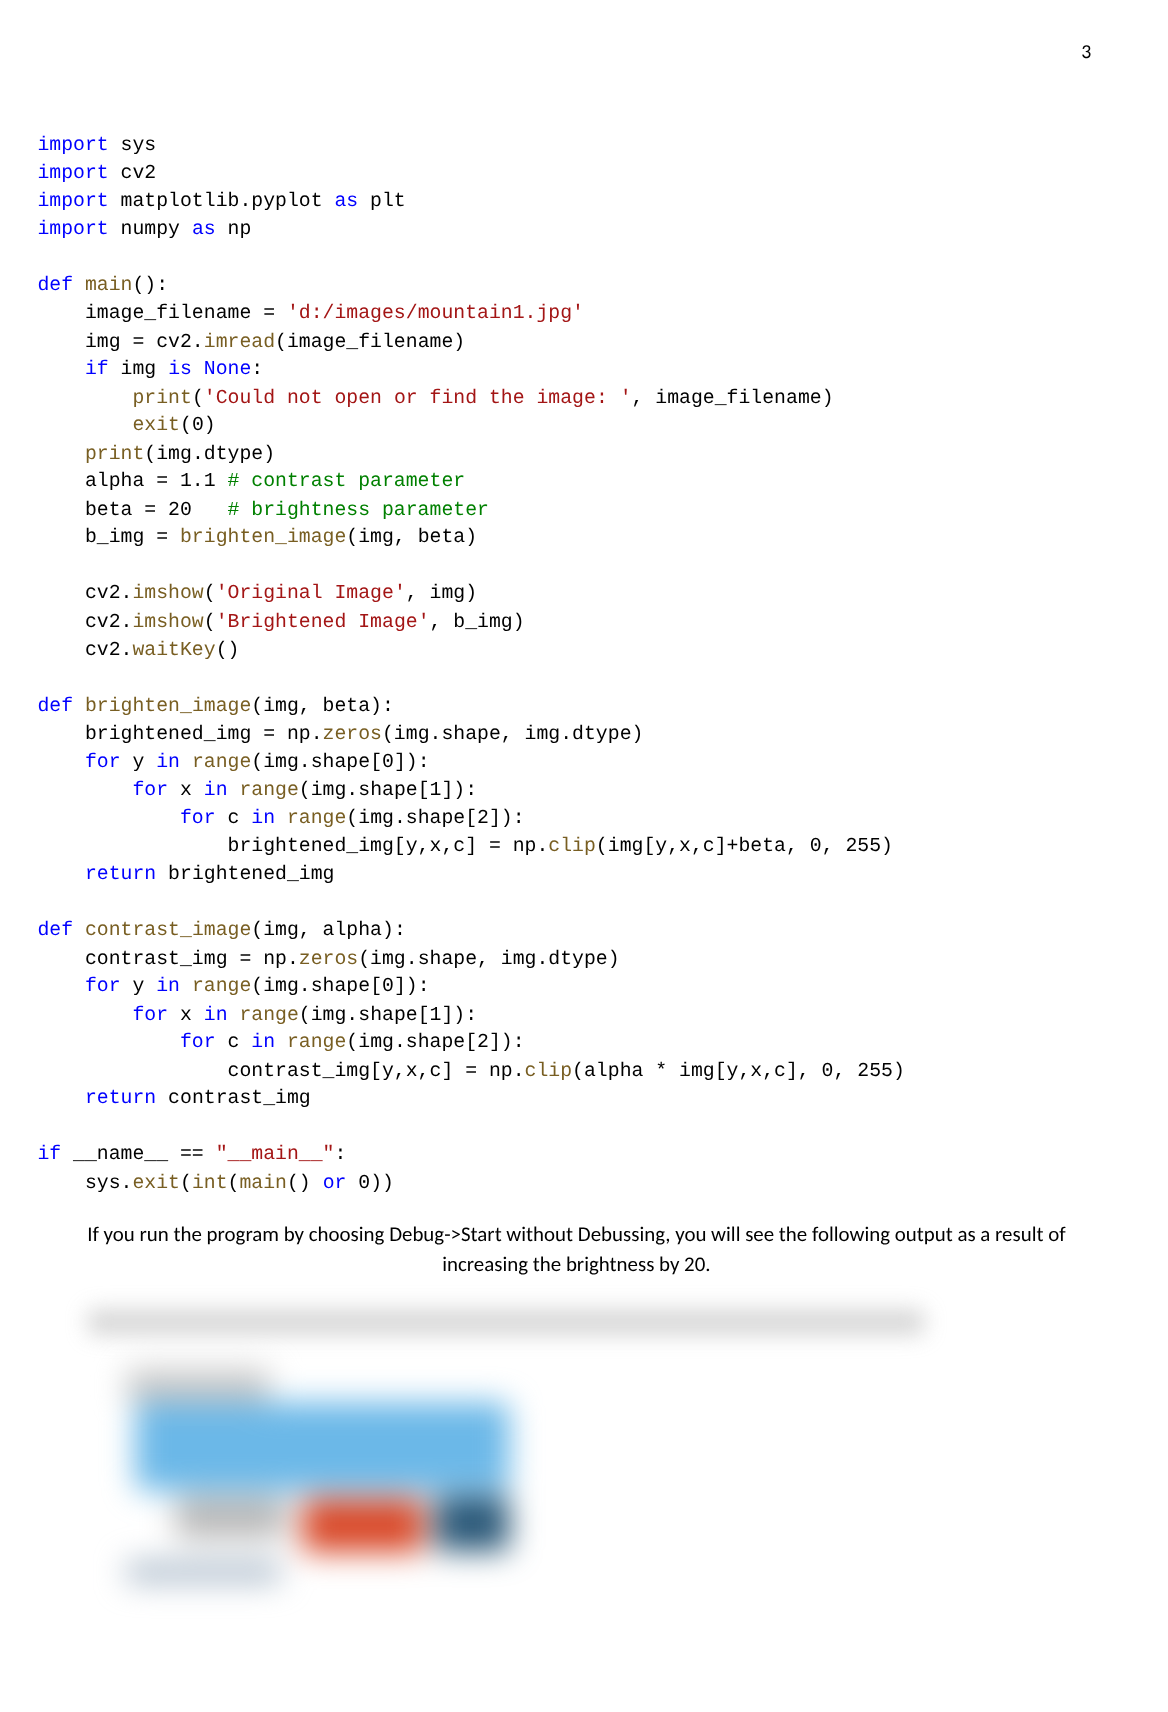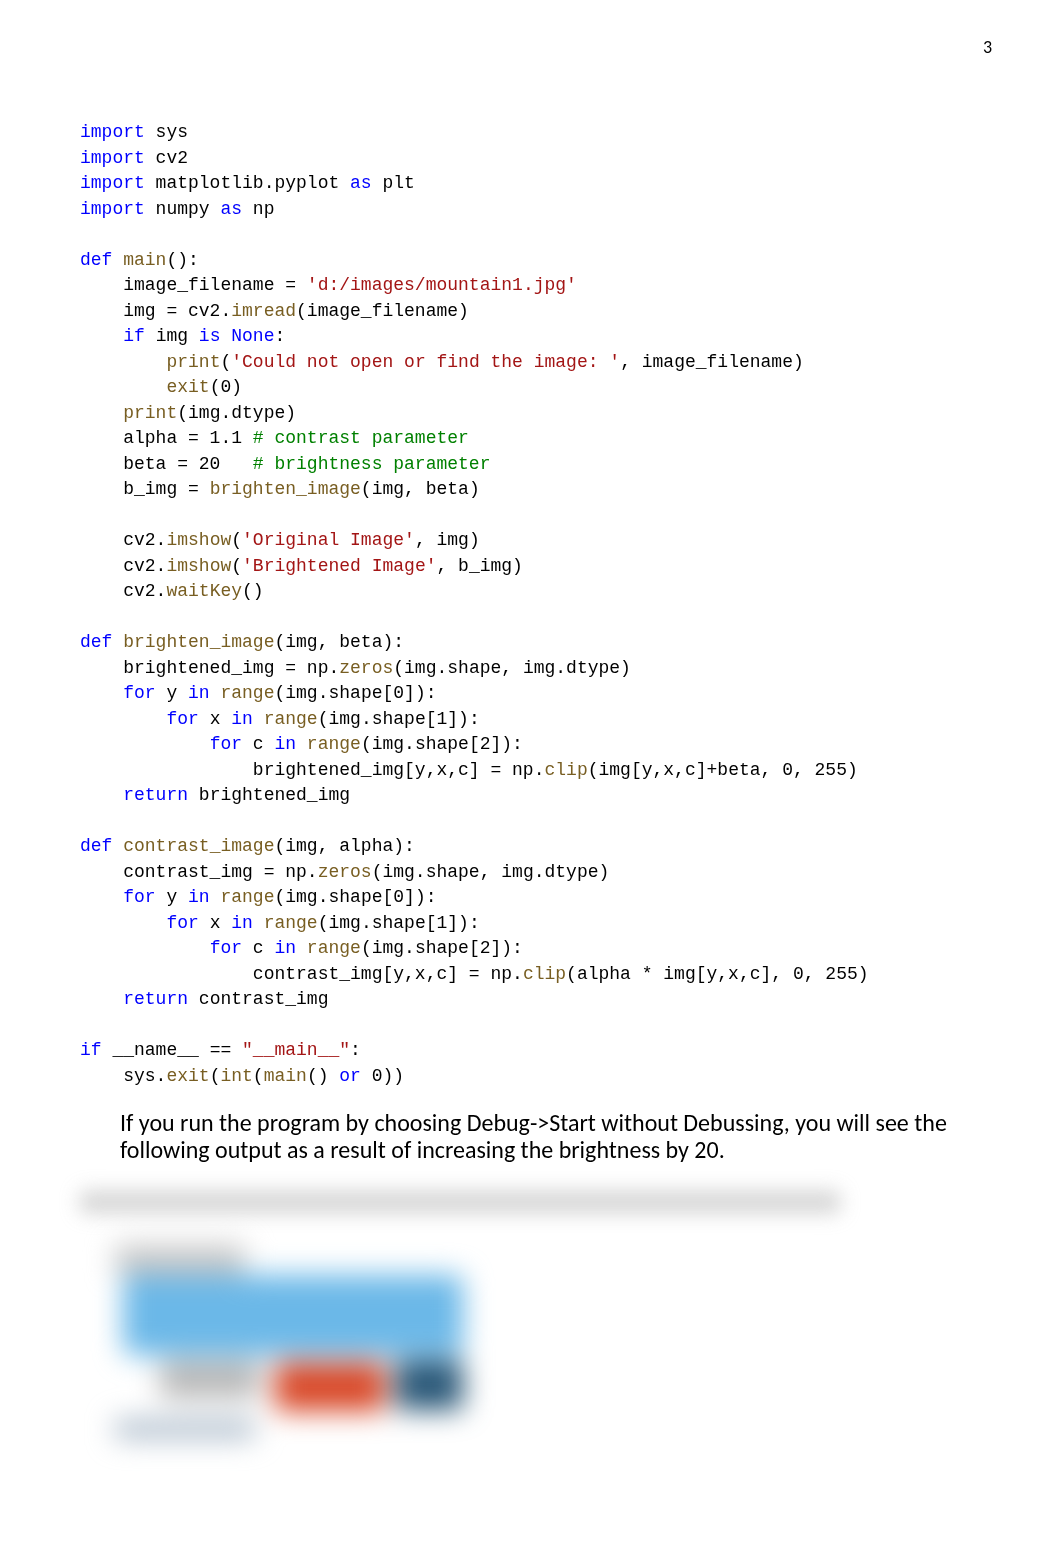--- a/index.html
+++ b/index.html
@@ -17,32 +17,33 @@
     right: 70px;
     font-size: 18px;
     color: #000;
   }
   .code-block {
     font-family: Consolas, "Courier New", monospace;
     font-size: 18px;
     line-height: 25.5px;
     white-space: pre;
     color: #000;
-    margin: 120px 0 0 80px;
+    margin: 120px 0 0 34px;
   }
   .kw { color: #0000ff; }
   .fn { color: #785e22; }
   .str { color: #a31515; }
   .com { color: #008000; }
   .paragraph {
     font-family: "Segoe UI", Calibri, Arial, sans-serif;
-    font-size: 24px;
+    font-size: 19px;
     line-height: 27px;
     color: #000;
-    margin: 20px 70px 0 120px;
+    margin: 20px 70px 0 56px;
+    text-align: center;
   }
   .blurred-line1 {
     margin: 28px 0 0 80px;
     width: 760px;
     height: 22px;
     background: #b8b8b8;
     filter: blur(10px);
     border-radius: 4px;
     opacity: 0.6;
   }

